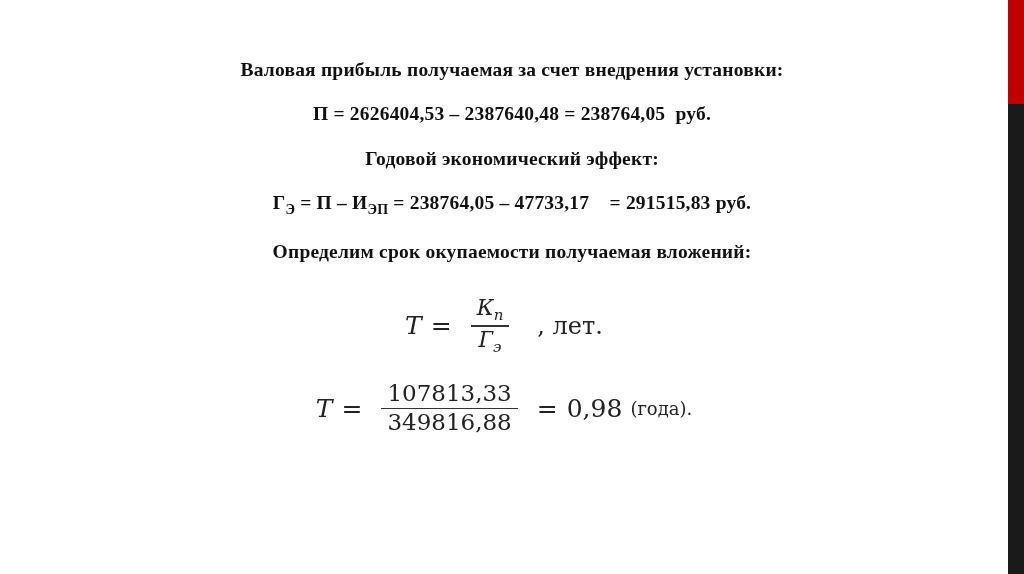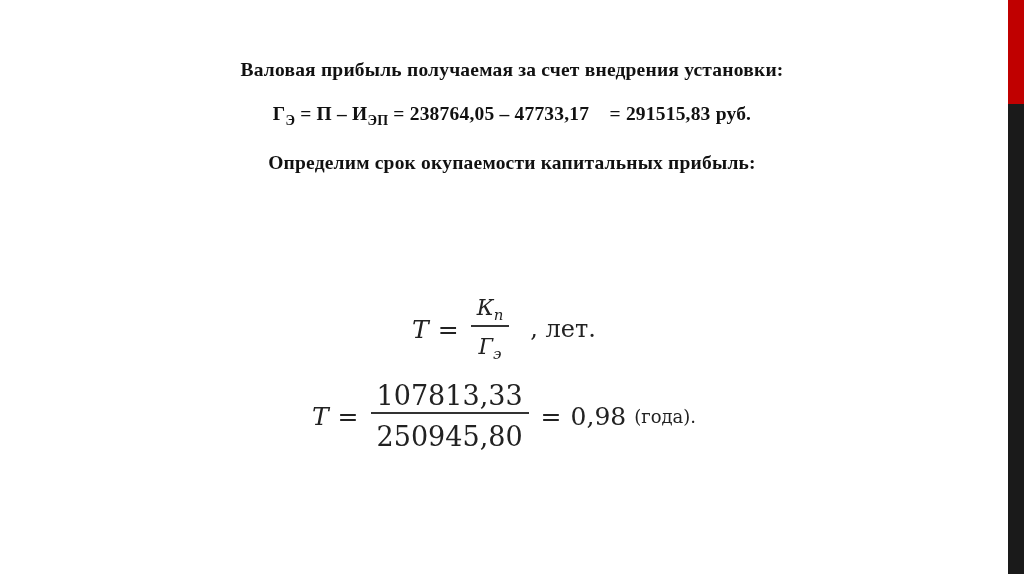--- a/index.html
+++ b/index.html
@@ -88,42 +88,42 @@
   }
   .eq {
     margin: 0 9px;
     font-style: normal;
   }
   .frac {
     display: inline-flex;
     flex-direction: column;
     align-items: center;
     vertical-align: middle;
-    margin: 0 3px;
+    margin: 0 10px;
     justify-content: space-between;
   }
   .frac .num {
     padding: 0 6px 1px 6px;
     line-height: 1.12;
   }
   .frac .bar {
     width: 100%;
     height: 1.6px;
     background: #333333;
   }
   .frac .den {
-    padding: 8px 6px 0 6px;
+    padding: 1px 6px 0 6px;
     line-height: 1.12;
   }
   .frac-small {
     font-size: 22px;
   }
   .frac-num-plain {
     font-style: normal;
-    font-size: 27px;
+    font-size: 23px;
   }
   .var-sub {
     font-size: 15px;
     vertical-align: sub;
     font-style: italic;
   }
   .tail {
     font-style: normal;
     margin-left: 18px;
     font-size: 24px;
@@ -136,25 +136,27 @@
 </style>
 </head>
 <body>
 
 <div class="slide">
 
   <div class="lines">
 
     <div class="line">Валовая прибыль получаемая за счет внедрения установки:</div>
 
+    <div class="line">П = 2626404,53 – 2387640,48 = 238764,05  руб.</div>
 
+    <div class="line">Годовой экономический эффект:</div>
 
     <div class="line"><span>Г</span><span class="sub">Э</span><span> = П – И</span><span class="sub">ЭП</span><span> = 238764,05 – 47733,17    = 291515,83 руб.</span></div>
 
-    <div class="line">Определим срок окупаемости капитальных прибыль:</div>
+    <div class="line">Определим срок окупаемости получаемая вложений:</div>
 
   </div>
 
   <div class="formula-block formula-1">
     <span class="frm">
       <span>T</span>
       <span class="eq">=</span>
       <span class="frac frac-small">
         <span class="num"><span>К</span><span class="var-sub">п</span></span>
         <span class="bar"></span>
@@ -164,21 +166,21 @@
     </span>
   </div>
 
   <div class="formula-block formula-2">
     <span class="frm">
       <span>T</span>
       <span class="eq">=</span>
       <span class="frac">
         <span class="num frac-num-plain">107813,33</span>
         <span class="bar"></span>
-        <span class="den frac-num-plain">250945,80</span>
+        <span class="den frac-num-plain">349816,88</span>
       </span>
       <span class="eq">=</span>
       <span class="plain">0,98</span>
       <span class="result">(года).</span>
     </span>
   </div>
 
 </div>
 
 <div class="edge-bar edge-bar-red"></div>

